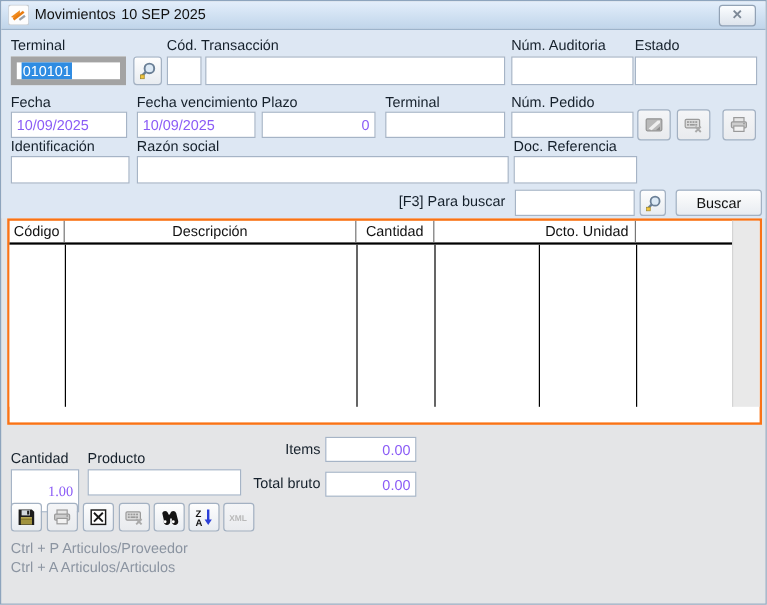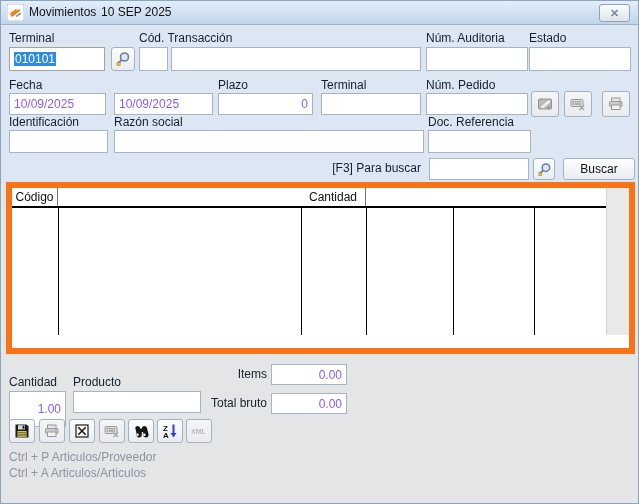--- a/index.html
+++ b/index.html
@@ -10,27 +10,27 @@
   .app-icon{position:absolute;left:6px;top:3px;width:17px;height:17px;}
   .title-text{position:absolute;left:28px;top:4px;font-size:12px;color:#111;}
   .title-date{position:absolute;left:100px;top:4px;font-size:12px;color:#111;}
   .close-btn{position:absolute;right:8px;top:3px;width:31px;height:18px;background:linear-gradient(#fbfdff,#dde4ec);border:1px solid #92a2b5;border-radius:3px;color:#7d8997;font-weight:bold;font-size:11px;text-align:center;line-height:16px;box-sizing:border-box;cursor:default;}
   .bg-top{position:absolute;left:0;top:24px;width:100%;height:157px;background:#dde7f3;}
   
   .lbl{position:absolute;white-space:nowrap;color:#15202b;}
   .fld{position:absolute;background:#fff;border:1px solid #a6b4c6;box-sizing:border-box;font-family:"Liberation Sans",sans-serif;font-size:12px;padding:0 4px;color:#15202b;outline:none;}
   .fld.ro{color:#8b5cf6;}
   .ta-r{text-align:right;}
-  .fakeinput{display:flex;align-items:center;border:1px solid #a3a3a3;}
+  .fakeinput{display:flex;align-items:center;border:5px solid #a3a3a3;}
   .sel{background:#2f8ce2;color:#fff;padding:0 1px;}
   .btn{position:absolute;background:linear-gradient(#fefefe,#e8ecf1);border:1px solid #a3b1c2;border-radius:3px;box-sizing:border-box;display:flex;align-items:center;justify-content:center;cursor:default;}
   .btn svg{display:block;}
   .pushbtn{font-size:12px;color:#111;}
   
-  .grid{position:absolute;left:5px;top:181px;width:629px;height:172px;background:#fff;border:6px solid #f97316;box-sizing:border-box;}
+  .grid{position:absolute;left:5px;top:181px;width:629px;height:172px;background:#fff;border:2px solid #f97316;box-sizing:border-box;}
   .grid-header{position:absolute;left:0;top:0;width:604px;height:18px;border-bottom:2px solid #000;box-sizing:content-box;}
   .hcell{position:absolute;top:0;height:18px;line-height:18px;text-align:center;font-size:12px;color:#111;border-right:1px solid #777;box-sizing:border-box;overflow:hidden;}
   .c0{left:0;width:46px;}.c1{left:46px;width:243px;}.c2{left:289px;width:65px;}.c3{left:354px;width:87px;}.c4{left:441px;width:81px;}.c5{left:522px;width:82px;border-right:none;margin-top:44px;}
   .grid-body{position:absolute;left:0;top:20px;right:23px;bottom:13px;background:#fff;}
   .vline{position:absolute;top:0;bottom:0;width:1px;background:#000;}
   .v0{left:46px;}.v1{left:289px;}.v2{left:354px;}.v3{left:441px;}.v4{left:522px;}
   .vscroll{position:absolute;right:0;top:0;width:22px;bottom:13px;background:#e9e9e9;border-left:1px solid #d4d4d4;}
   .grid-status{position:absolute;left:0;right:0;bottom:0;height:13px;background:#f1f1f1;font-size:11px;color:#3c3c3c;}
   .status-block{position:absolute;left:3px;top:1px;width:5px;height:11px;background:#000;}
   .status-line{position:absolute;left:21px;top:5px;width:68px;height:2px;background:#4a4a4a;}
@@ -77,20 +77,21 @@
           <rect x="2" y="11.4" width="3.2" height="3.2" fill="#f3c53f" stroke="#9c8425" stroke-width="0.6"></rect>
         </svg>
       </span>
   </div>
   <input class="fld" style="left: 138px; top: 46px; width: 29px; height: 24px;" value="">
   <input class="fld" style="left: 170px; top: 46px; width: 250px; height: 24px;" value="">
   <input class="fld" style="left: 425px; top: 46px; width: 102px; height: 24px;" value="">
   <input class="fld" style="left: 528px; top: 46px; width: 102px; height: 24px;" value="">
 
   <div class="lbl" style="left:8px;top:77px;">Fecha</div>
+  <div class="lbl" style="left:113px;top:77px;">Fecha vencimiento</div>
   <div class="lbl" style="left:217px;top:77px;">Plazo</div>
   <div class="lbl" style="left:320px;top:77px;">Terminal</div>
   <div class="lbl" style="left:425px;top:77px;">Núm. Pedido</div>
 
   <input class="fld ro" style="left: 8px; top: 92px; width: 97px; height: 22px;" value="10/09/2025">
   <input class="fld ro" style="left: 113px; top: 92px; width: 99px; height: 22px;" value="10/09/2025">
   <input class="fld ro ta-r" style="left: 217px; top: 92px; width: 95px; height: 22px;" value="0">
   <input class="fld" style="left: 320px; top: 92px; width: 100px; height: 22px;" value="">
   <input class="fld" style="left: 425px; top: 92px; width: 102px; height: 22px;" value="">
 
@@ -150,41 +151,43 @@
         </svg>
       </span>
   </div>
   <div class="btn pushbtn" style="left:562px;top:157px;width:72px;height:22px;">
       <span>Buscar</span>
     </div>
 
   <div class="grid">
     <div class="grid-header">
         <div class="hcell c0">Código</div>
+        <div class="hcell c1">Descripción</div>
         <div class="hcell c2">Cantidad</div>
+        <div class="hcell c4">Dcto. Unidad</div>
         <div class="hcell c5">IVA %</div>
       </div>
     <div class="grid-body">
       <div class="vline v0"></div>
       <div class="vline v1"></div>
       <div class="vline v2"></div>
       <div class="vline v3"></div>
       <div class="vline v4"></div>
     </div>
     <div class="vscroll"></div>
   </div>
 
   <div class="lbl ta-r" style="left:200px;top:366px;width:66px;">Items</div>
   <input class="fld ro ta-r" style="left: 270px; top: 363px; width: 76px; height: 21px;" value="0.00">
   <div class="lbl ta-r" style="left:189px;top:395px;width:77px;">Total bruto</div>
   <input class="fld ro ta-r" style="left: 270px; top: 392px; width: 76px; height: 21px;" value="0.00">
 
   <div class="lbl" style="left:8px;top:374px;">Cantidad</div>
   <div class="lbl" style="left:72px;top:374px;">Producto</div>
-  <input class="fld ro ta-r" style="left: 8px; top: 390px; width: 57px; height: 36px;" value="1.00">
+  <input class="fld ro ta-r" style="left: 8px; top: 390px; width: 57px; height: 36px; font-family: Liberation Serif, serif;" value="1.00">
   <input class="fld" style="left: 72px; top: 390px; width: 128px; height: 22px;" value="">
 
   <div class="btn tb-btn" style="left:8px;top:418px;">
     <span>
         <svg width="16" height="16" viewBox="0 0 16 16">
           <path d="M1.5 1.5 h11 l2 2 v11 h-13 z" fill="#1c1c1c"></path>
           <rect x="4" y="2.2" width="7" height="4.3" fill="#d2d8de"></rect>
           <rect x="8.6" y="2.6" width="1.8" height="3.2" fill="#1c1c1c"></rect>
           <rect x="3.4" y="8" width="9.2" height="6" fill="#d9c963"></rect>
           <path d="M3.4 9.6 h9.2 M3.4 11.2 h9.2 M3.4 12.8 h9.2" stroke="#6d611f" stroke-width="0.9"></path>

